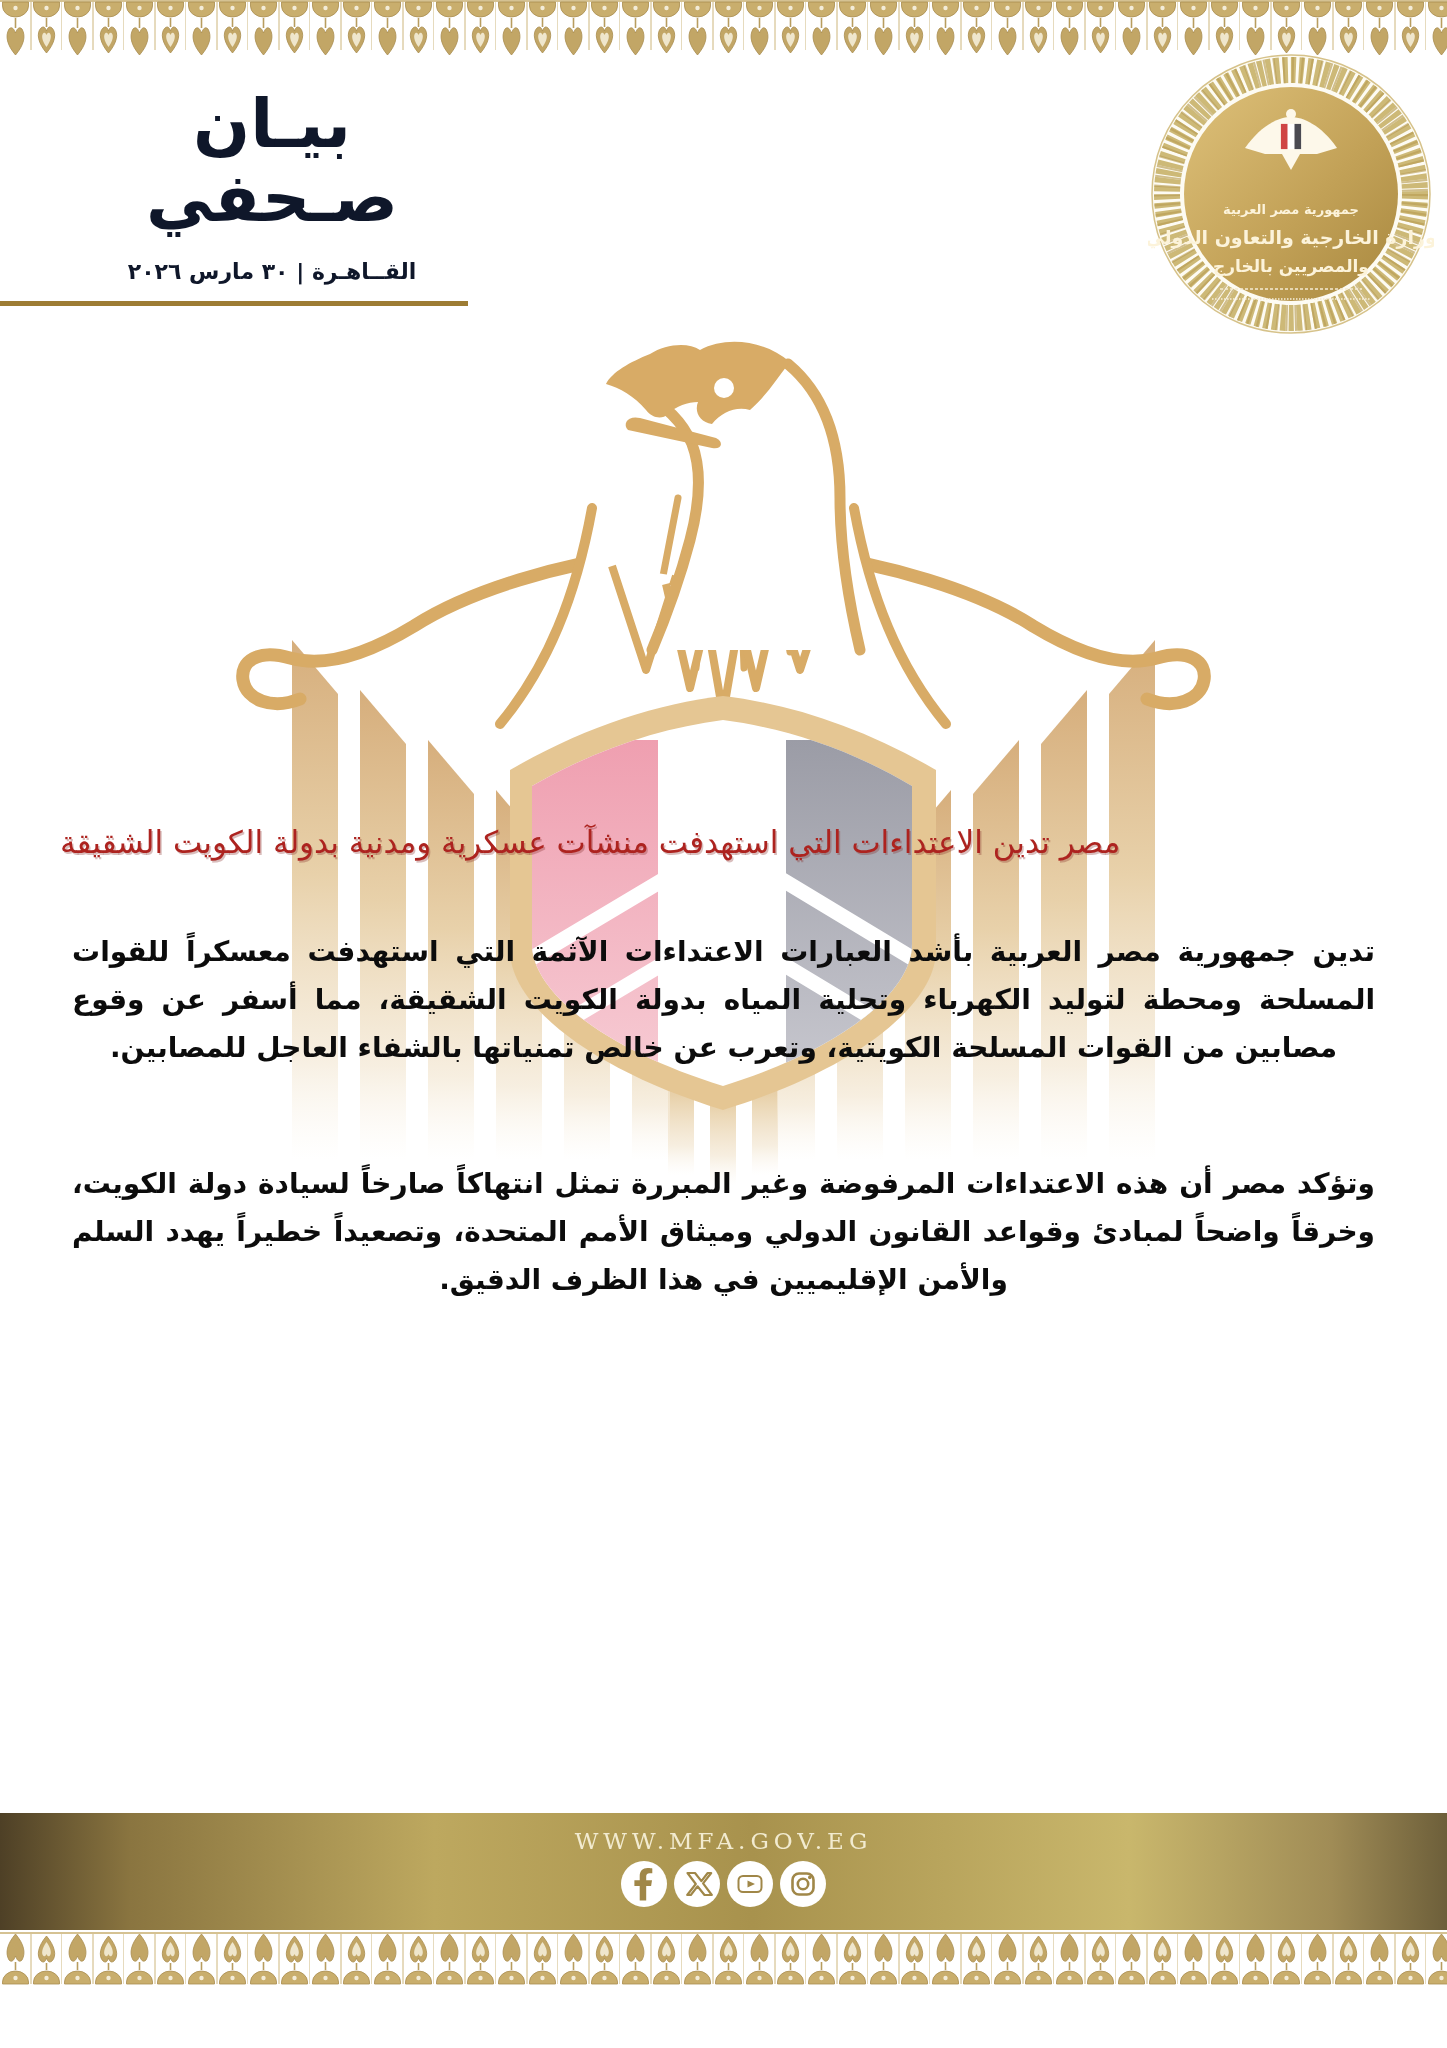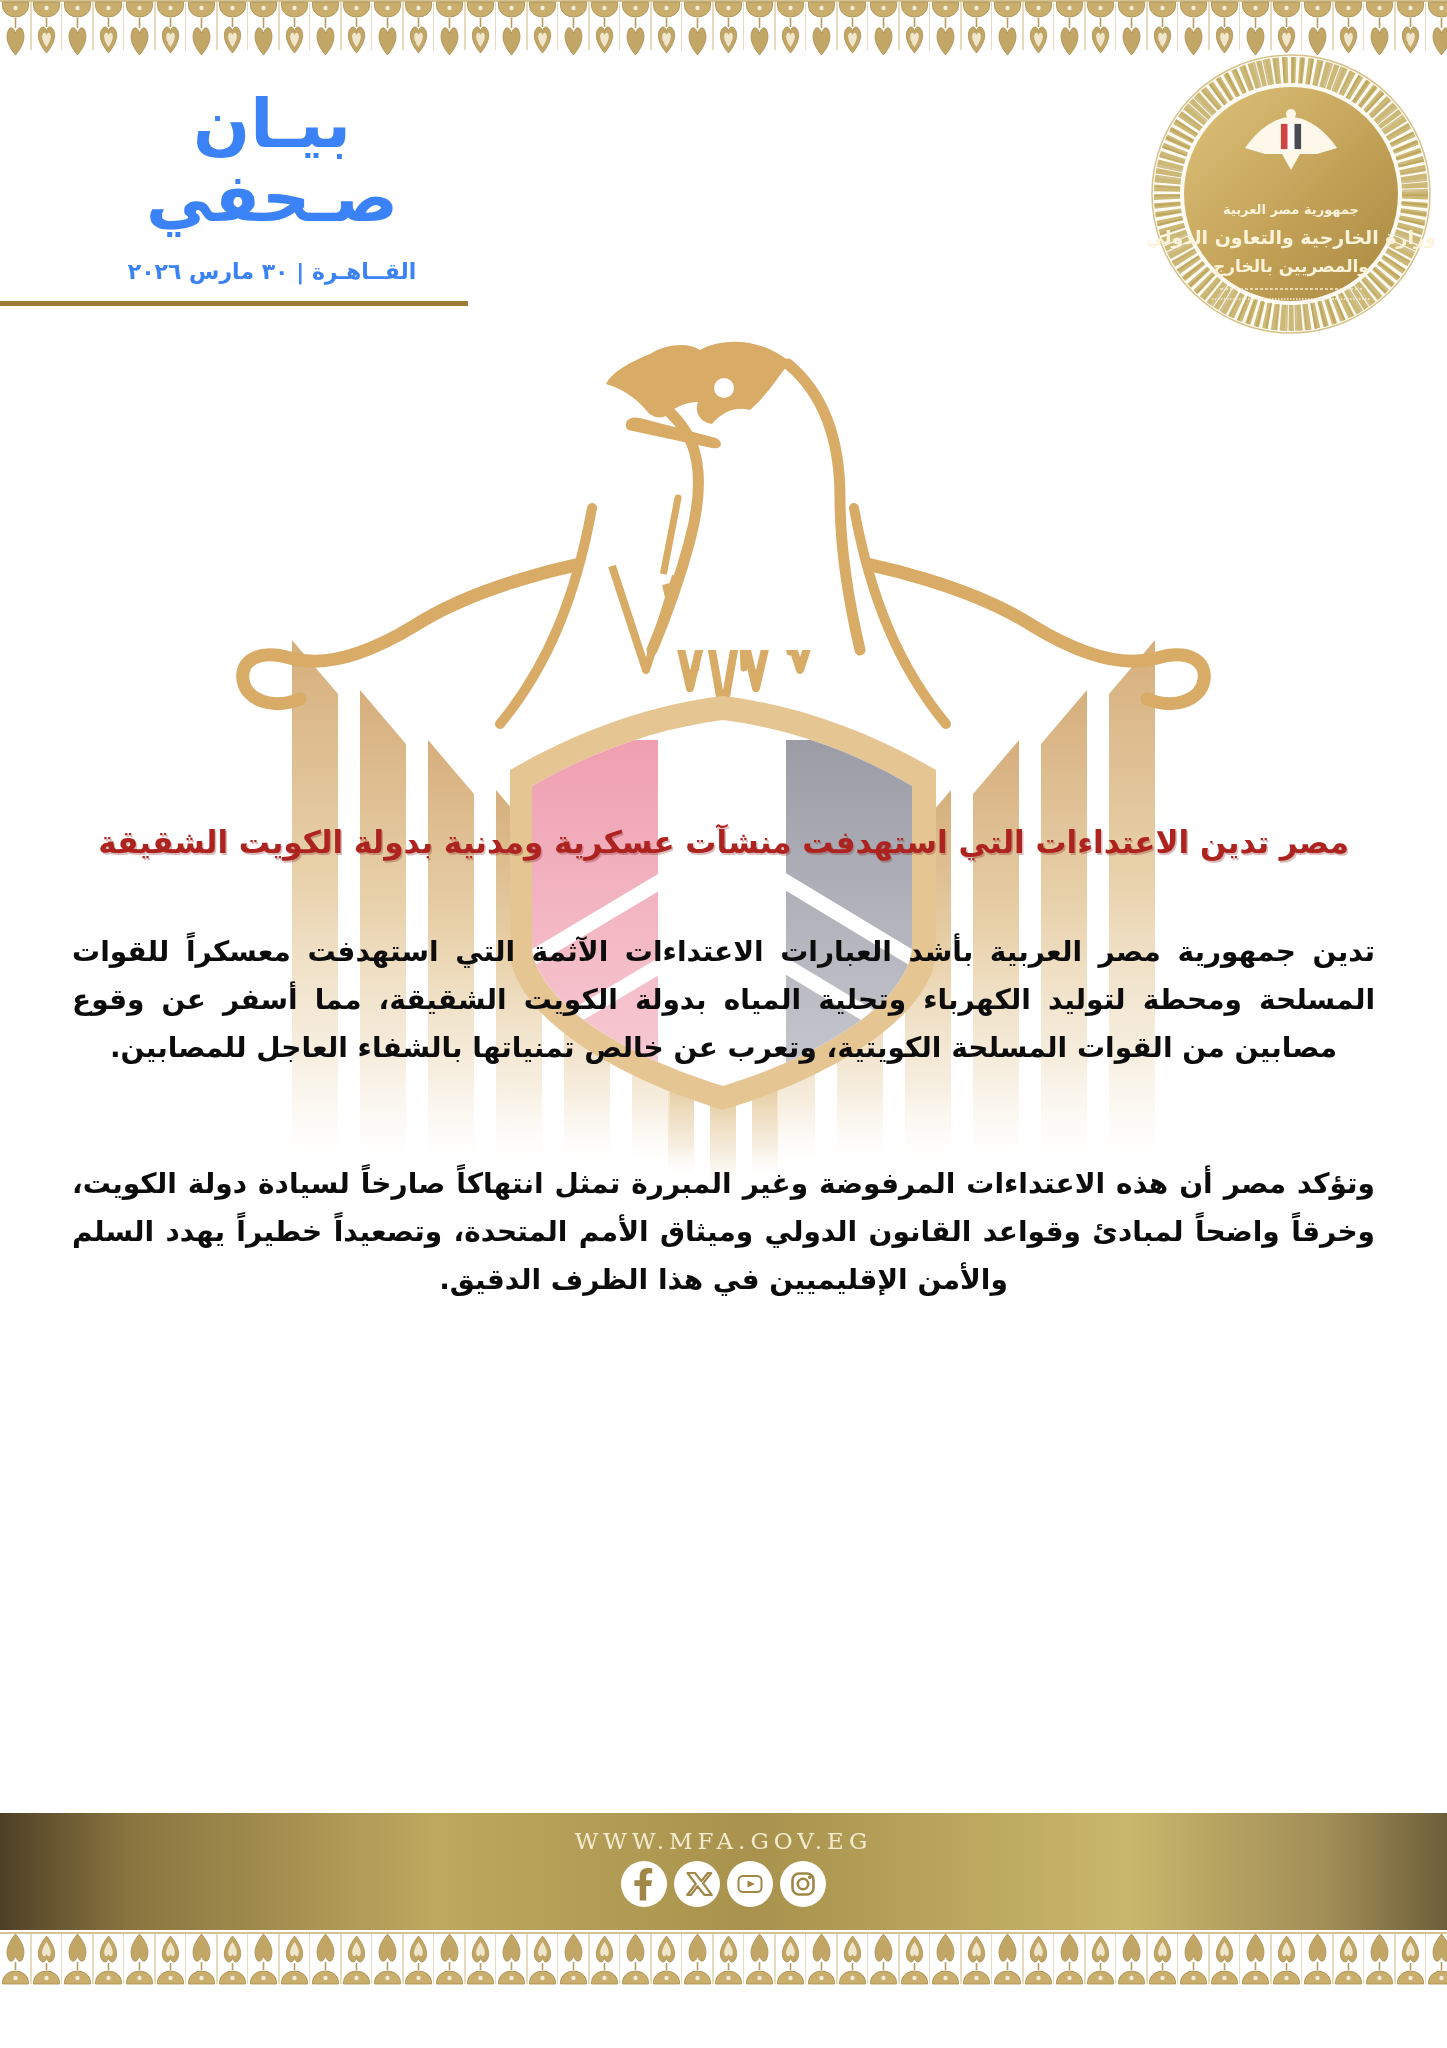--- a/index.html
+++ b/index.html
@@ -2,33 +2,33 @@
 <html lang="ar"><head>
 <meta charset="utf-8">
 <style>
   html,body{margin:0;padding:0;}
   body{
     width:1447px;height:2048px;position:relative;background:#ffffff;
     font-family:"DejaVu Sans",sans-serif;overflow:hidden;
   }
   .abs{position:absolute;}
   
-  .header-block{left:62px;top:88px;width:420px;text-align:center;color:#3b82f6;z-index:3;}
+  .header-block{left:62px;top:88px;width:420px;text-align:center;color:#0f172a;z-index:3;}
   .press-title{font-size:67px;font-weight:bold;line-height:1.1;letter-spacing:1px;}
   .press-date{font-size:22px;font-weight:bold;margin-top:24px;letter-spacing:1px;}
   .gold-rule{left:0;top:301px;width:468px;height:5px;background:#9d7c34;z-index:3;}
   
   .seal{left:1148px;top:48px;width:286px;height:292px;z-index:3;}
   .seal text{font-family:"DejaVu Sans",sans-serif;}
   
   .eagle{left:0;top:0;width:1447px;height:1250px;z-index:1;}
   
   .headline{
-    left:60px;top:798px;width:1327px;text-align:center;direction:rtl;
-    color:#ad231f;font-size:31px;font-weight:bold;z-index:4;
+    left:60px;top:798px;width:1327px;text-align:left;direction:rtl;
+    color:#ad231f;font-size:31px;font-weight:normal;z-index:4;
     text-shadow:1.5px 1.5px 0 rgba(130,40,35,.30);
   }
   
   .body-text{
     left:72px;top:928px;width:1303px;direction:rtl;z-index:4;
     color:#0c0c0c;font-size:28px;font-weight:bold;line-height:48px;
   }
   .body-text p{margin:0;text-align:justify;text-align-last:center;}
   .body-text p.p1{margin-bottom:88px;}
   .body-text p.p2{margin-bottom:106px;}

